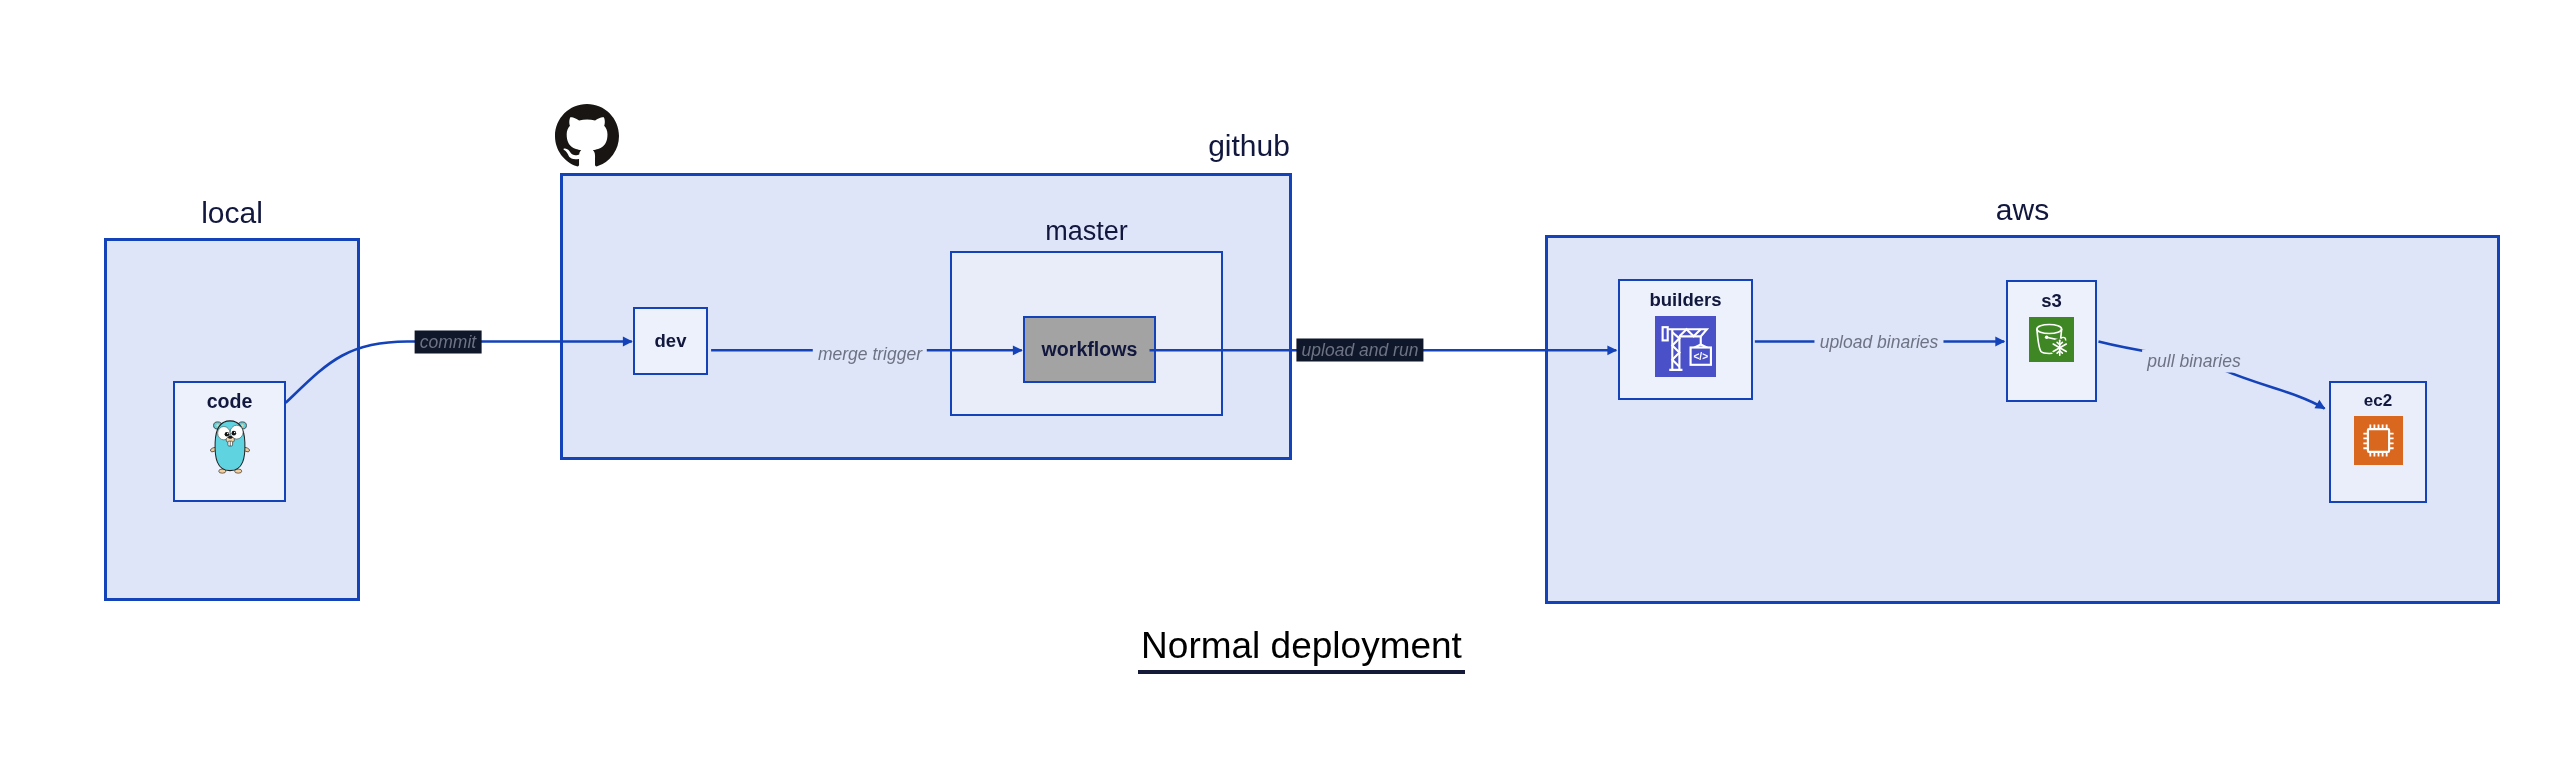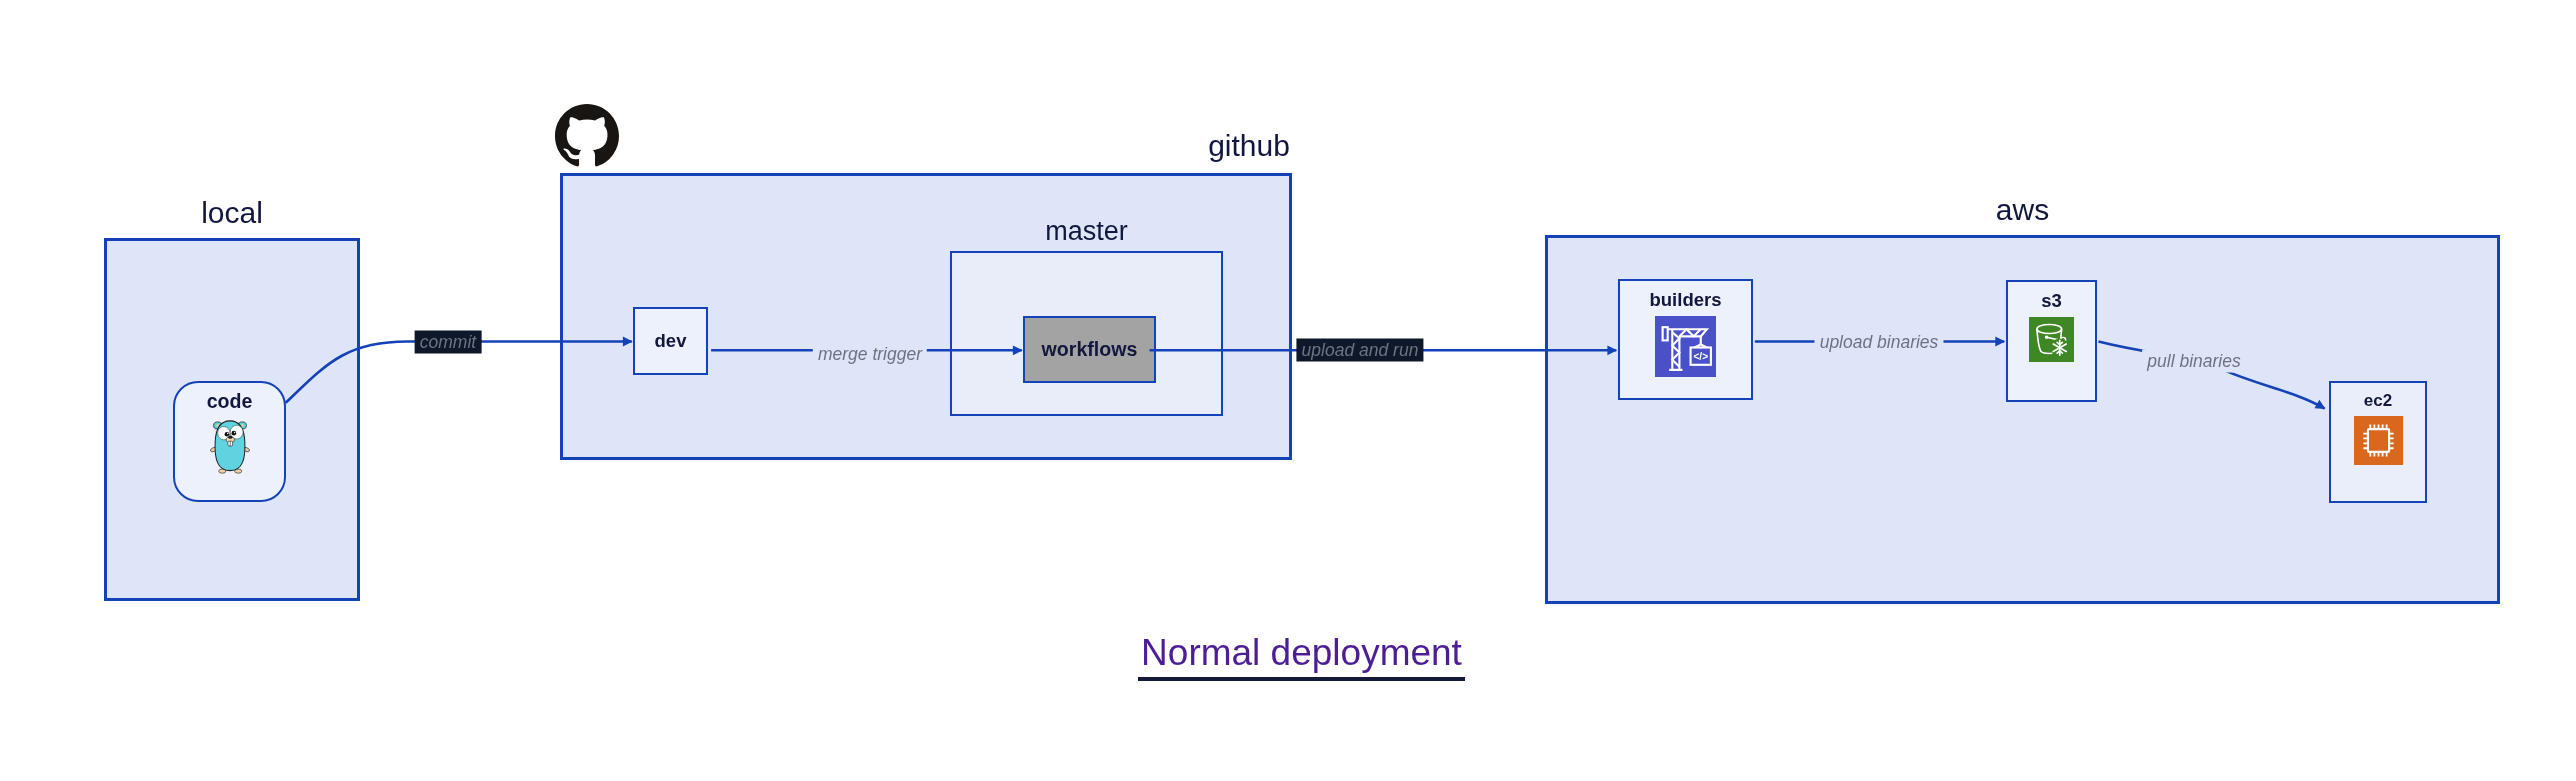--- a/index.html
+++ b/index.html
@@ -17,22 +17,22 @@
   .elabel{position:absolute;transform:translate(-50%,-50%);font-style:italic;color:#6e7384;
           font-size:17.5px;white-space:nowrap;padding:1px 5.2px;z-index:6;}
   .bg-white{background:#0f172a;}
   .bg-fill{background:#dfe5f8;}
 
   #edges{position:absolute;left:0;top:0;z-index:5;pointer-events:none;}
   .edge{stroke:#1442b8;stroke-width:5;fill:none;}
 
   .icon-wrap{margin-top:5.2px;}
   #title-wrap{position:absolute;left:1044px;top:625px;width:515px;text-align:center;}
-  #title-text{display:inline-block;color:#4c1d95;font-size:37px;
-              border-bottom:4.1px solid #151a39;padding:0 3.1px 3.1px 3.1px;white-space:nowrap;margin-top:7px;}
+  #title-text{display:inline-block;color:#000000;font-size:37px;
+              border-bottom:4.1px solid #151a39;padding:0 3.1px 3.1px 3.1px;white-space:nowrap;}
 </style>
 </head>
 <body>
 
 <div id="canvas">
 
   <div class="container-box" style="left:104px;top:238px;width:256px;height:363px;"></div>
   <div class="container-box" style="left:560px;top:173px;width:732px;height:287px;"></div>
   <div class="container-box" style="left:950px;top:251px;width:273px;height:165px;border-width:2.6px;background:#e9edfa;"></div>
   <div class="container-box" style="left:1545px;top:235px;width:955px;height:369px;"></div>
@@ -41,21 +41,21 @@
   <div class="clabel" style="left:1146px;top:129px;width:206px;">github</div>
   <div class="clabel" style="left:1545px;top:193px;width:955px;">aws</div>
   <div class="clabel" style="left:950px;top:216px;width:273px;font-size:27px;">master</div>
 
   <div style="position:absolute;left:555px;top:104px;width:64px;height:64px;">
     <svg width="64" height="64" viewBox="0 0 16 16">
       <path fill="#191513" d="M8 0C3.58 0 0 3.58 0 8c0 3.54 2.29 6.53 5.47 7.59.4.07.55-.17.55-.38 0-.19-.01-.82-.01-1.49-2.01.37-2.53-.49-2.69-.94-.09-.23-.48-.94-.82-1.13-.28-.15-.68-.52-.01-.53.63-.01 1.08.58 1.23.82.72 1.21 1.87.87 2.33.66.07-.52.28-.87.51-1.07-1.78-.2-3.64-.89-3.64-3.95 0-.87.31-1.59.82-2.15-.08-.2-.36-1.02.08-2.12 0 0 .67-.21 2.2.82.64-.18 1.32-.27 2-.27s1.36.09 2 .27c1.53-1.04 2.2-.82 2.2-.82.44 1.1.16 1.92.08 2.12.51.56.82 1.27.82 2.15 0 3.07-1.87 3.75-3.65 3.95.29.25.54.73.54 1.48 0 1.07-.01 1.93-.01 2.2 0 .21.15.46.55.38A8.01 8.01 0 0 0 16 8c0-4.42-3.58-8-8-8z"></path>
     </svg>
   </div>
 
-  <div class="node-box" style="left:173px;top:381px;width:113px;height:121px;border-radius:25px;">
+  <div class="node-box" style="left:173px;top:381px;width:113px;height:121px;">
     <div class="nlabel" style="margin-top:7.2px;">code</div>
     <div class="icon-wrap">
       <svg width="40" height="56" viewBox="0 0 78 108">
         <ellipse cx="15" cy="14" rx="8" ry="7" fill="#5fd4e0" stroke="#222" stroke-width="1.5"></ellipse>
         <ellipse cx="63" cy="14" rx="8" ry="7" fill="#5fd4e0" stroke="#222" stroke-width="1.5"></ellipse>
         <circle cx="15" cy="14" r="2.6" fill="#f2cf9f"></circle>
         <circle cx="63" cy="14" r="2.6" fill="#f2cf9f"></circle>
         <ellipse cx="7" cy="61" rx="6.5" ry="3.6" fill="#f2cf9f" stroke="#222" stroke-width="1.2" transform="rotate(-24 7 61)"></ellipse>
         <ellipse cx="71" cy="61" rx="6.5" ry="3.6" fill="#f2cf9f" stroke="#222" stroke-width="1.2" transform="rotate(24 71 61)"></ellipse>
         <ellipse cx="24" cy="103" rx="7" ry="4" fill="#f2cf9f" stroke="#222" stroke-width="1.2"></ellipse>

